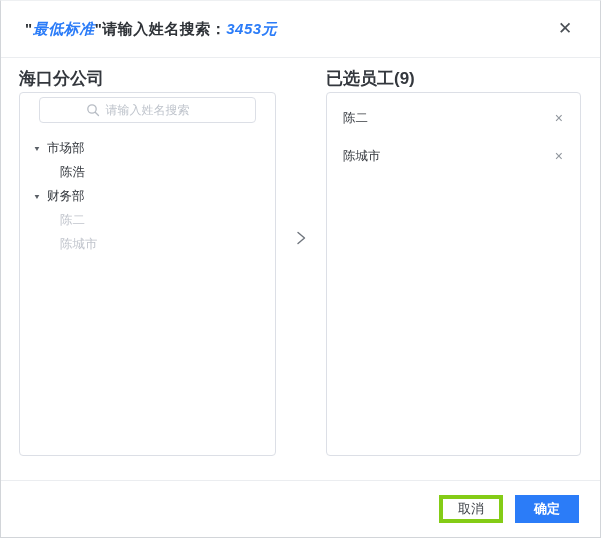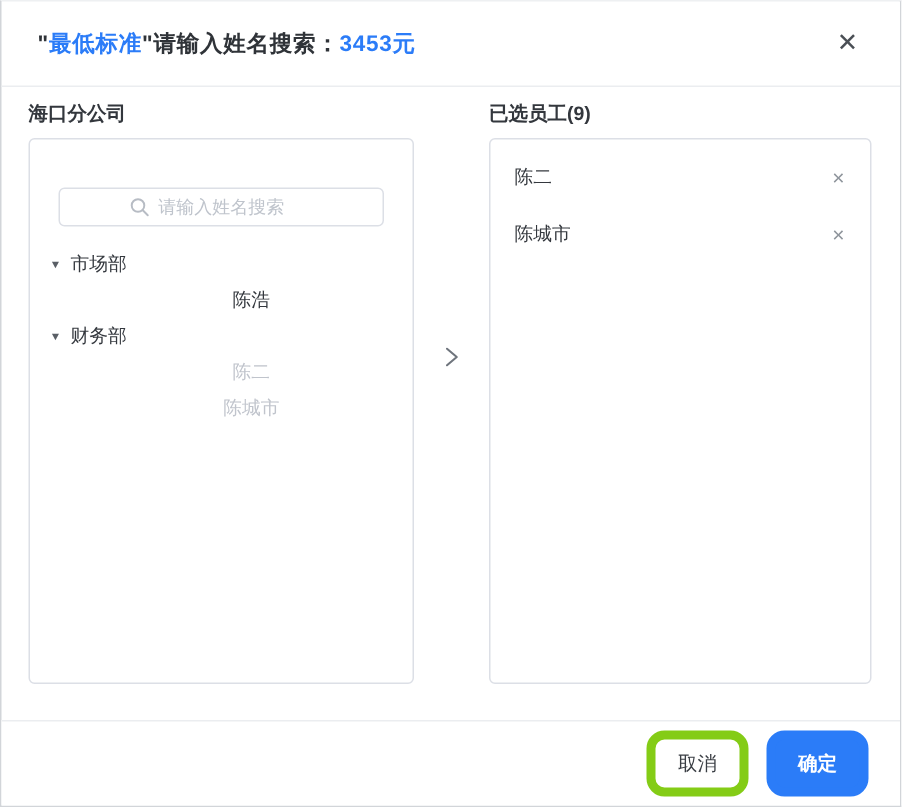--- a/index.html
+++ b/index.html
@@ -11,68 +11,68 @@
   }
   .modal {
     position: absolute; inset: 0; background: #fff;
     border: 1px solid #d2d5d9; border-top-color: #eef0f2;
   }
   .header {
     height: 57px; display: flex; align-items: center;
     padding: 0 24px; border-bottom: 1px solid #ebedf0;
   }
   .title { flex: 1; font-size: 15px; font-weight: bold; color: #2f3338; letter-spacing: .5px; }
-  .title .hl { color: var(--accent); }
+  .title .hl { color: var(--accent); font-style: italic; }
   .close {
     font-size: 17px; color: #4a4f55; cursor: pointer;
     width: 22px; height: 22px; line-height: 22px; text-align: center;
   }
-  .section-label { position: absolute; top: 66px; font-size: 13px; font-weight: bold; color: #33373d; text-align: center; }
+  .section-label { position: absolute; top: 66px; font-size: 17px; font-weight: bold; color: #33373d; text-align: center; }
   .label-left  { left: 18px; }
   .label-right { left: 325px; }
   .panel {
     position: absolute; top: 91px; background: #fff;
     border: 1px solid #dcdfe6; border-radius: 4px;
   }
-  .panel-left  { left: 18px;  width: 257px; height: 364px; padding-top: 32px; }
+  .panel-left  { left: 18px;  width: 257px; height: 364px; padding-top: 4px; }
   .panel-right { left: 325px; width: 255px; height: 364px; padding-top: 6px; }
 
   .search-wrap { position: relative; margin: 0 19px 13px; }
   .search-input {
     width: 100%; height: 26px; border: 1px solid #dcdfe6; border-radius: 4px;
     text-align: center; font-size: 12px; color: #333; outline: none;
     font-family: "Liberation Sans", "DejaVu Sans", sans-serif;
   }
   .search-input::placeholder { color: #bfc4cc; }
   .search-icon { position: absolute; left: calc(50% - 62px); top: 6px; pointer-events: none; }
 
   .tree { font-size: 12.5px; color: #34383e; }
   .tree-row { height: 24px; display: flex; align-items: center; cursor: pointer; }
   .tree-row.group { padding-left: 13px; gap: 6px; }
-  .tree-row.leaf  { padding-left: 40px; justify-content: center; }
+  .tree-row.leaf  { padding-left: 40px; }
   .tree-row.disabled { color: #c0c4cc; cursor: not-allowed; }
   .caret { font-size: 8px; color: #5a5f66; transform: scaleY(.9); }
 
   .transfer { position: absolute; left: 292px; top: 229px; width: 18px; height: 18px; cursor: pointer; }
 
   .sel-list { }
   .sel-row {
     height: 38px; display: flex; align-items: center; justify-content: space-between;
     padding: 0 17px 0 16px; font-size: 12.5px; color: #34383e;
   }
   .remove { color: #8f959c; font-size: 14px; line-height: 1; cursor: pointer; }
 
   .footer {
     position: absolute; left: 0; right: 0; bottom: 0; height: 57px;
     display: flex; align-items: center; justify-content: flex-end;
     gap: 12px; padding-right: 21px; border-top: 1px solid #ebedf0; background: #fff;
   }
   .btn {
-    height: 44px; padding: 0 15px; font-size: 13px; border-radius: 12px;
-    border: 6px solid #84cc16; background: #fff; color: #3a3e44; cursor: pointer;
+    height: 28px; padding: 0 15px; font-size: 13px; border-radius: 0;
+    border: 4px solid #84cc16; background: #fff; color: #3a3e44; cursor: pointer;
     font-family: "Liberation Sans", "DejaVu Sans", sans-serif;
   }
   .btn-primary { background: var(--accent); border-color: var(--accent); color: #fff; font-weight: bold; }
 </style>
 </head>
 <body>
 
 <div class="modal">
 
   <div class="header">

